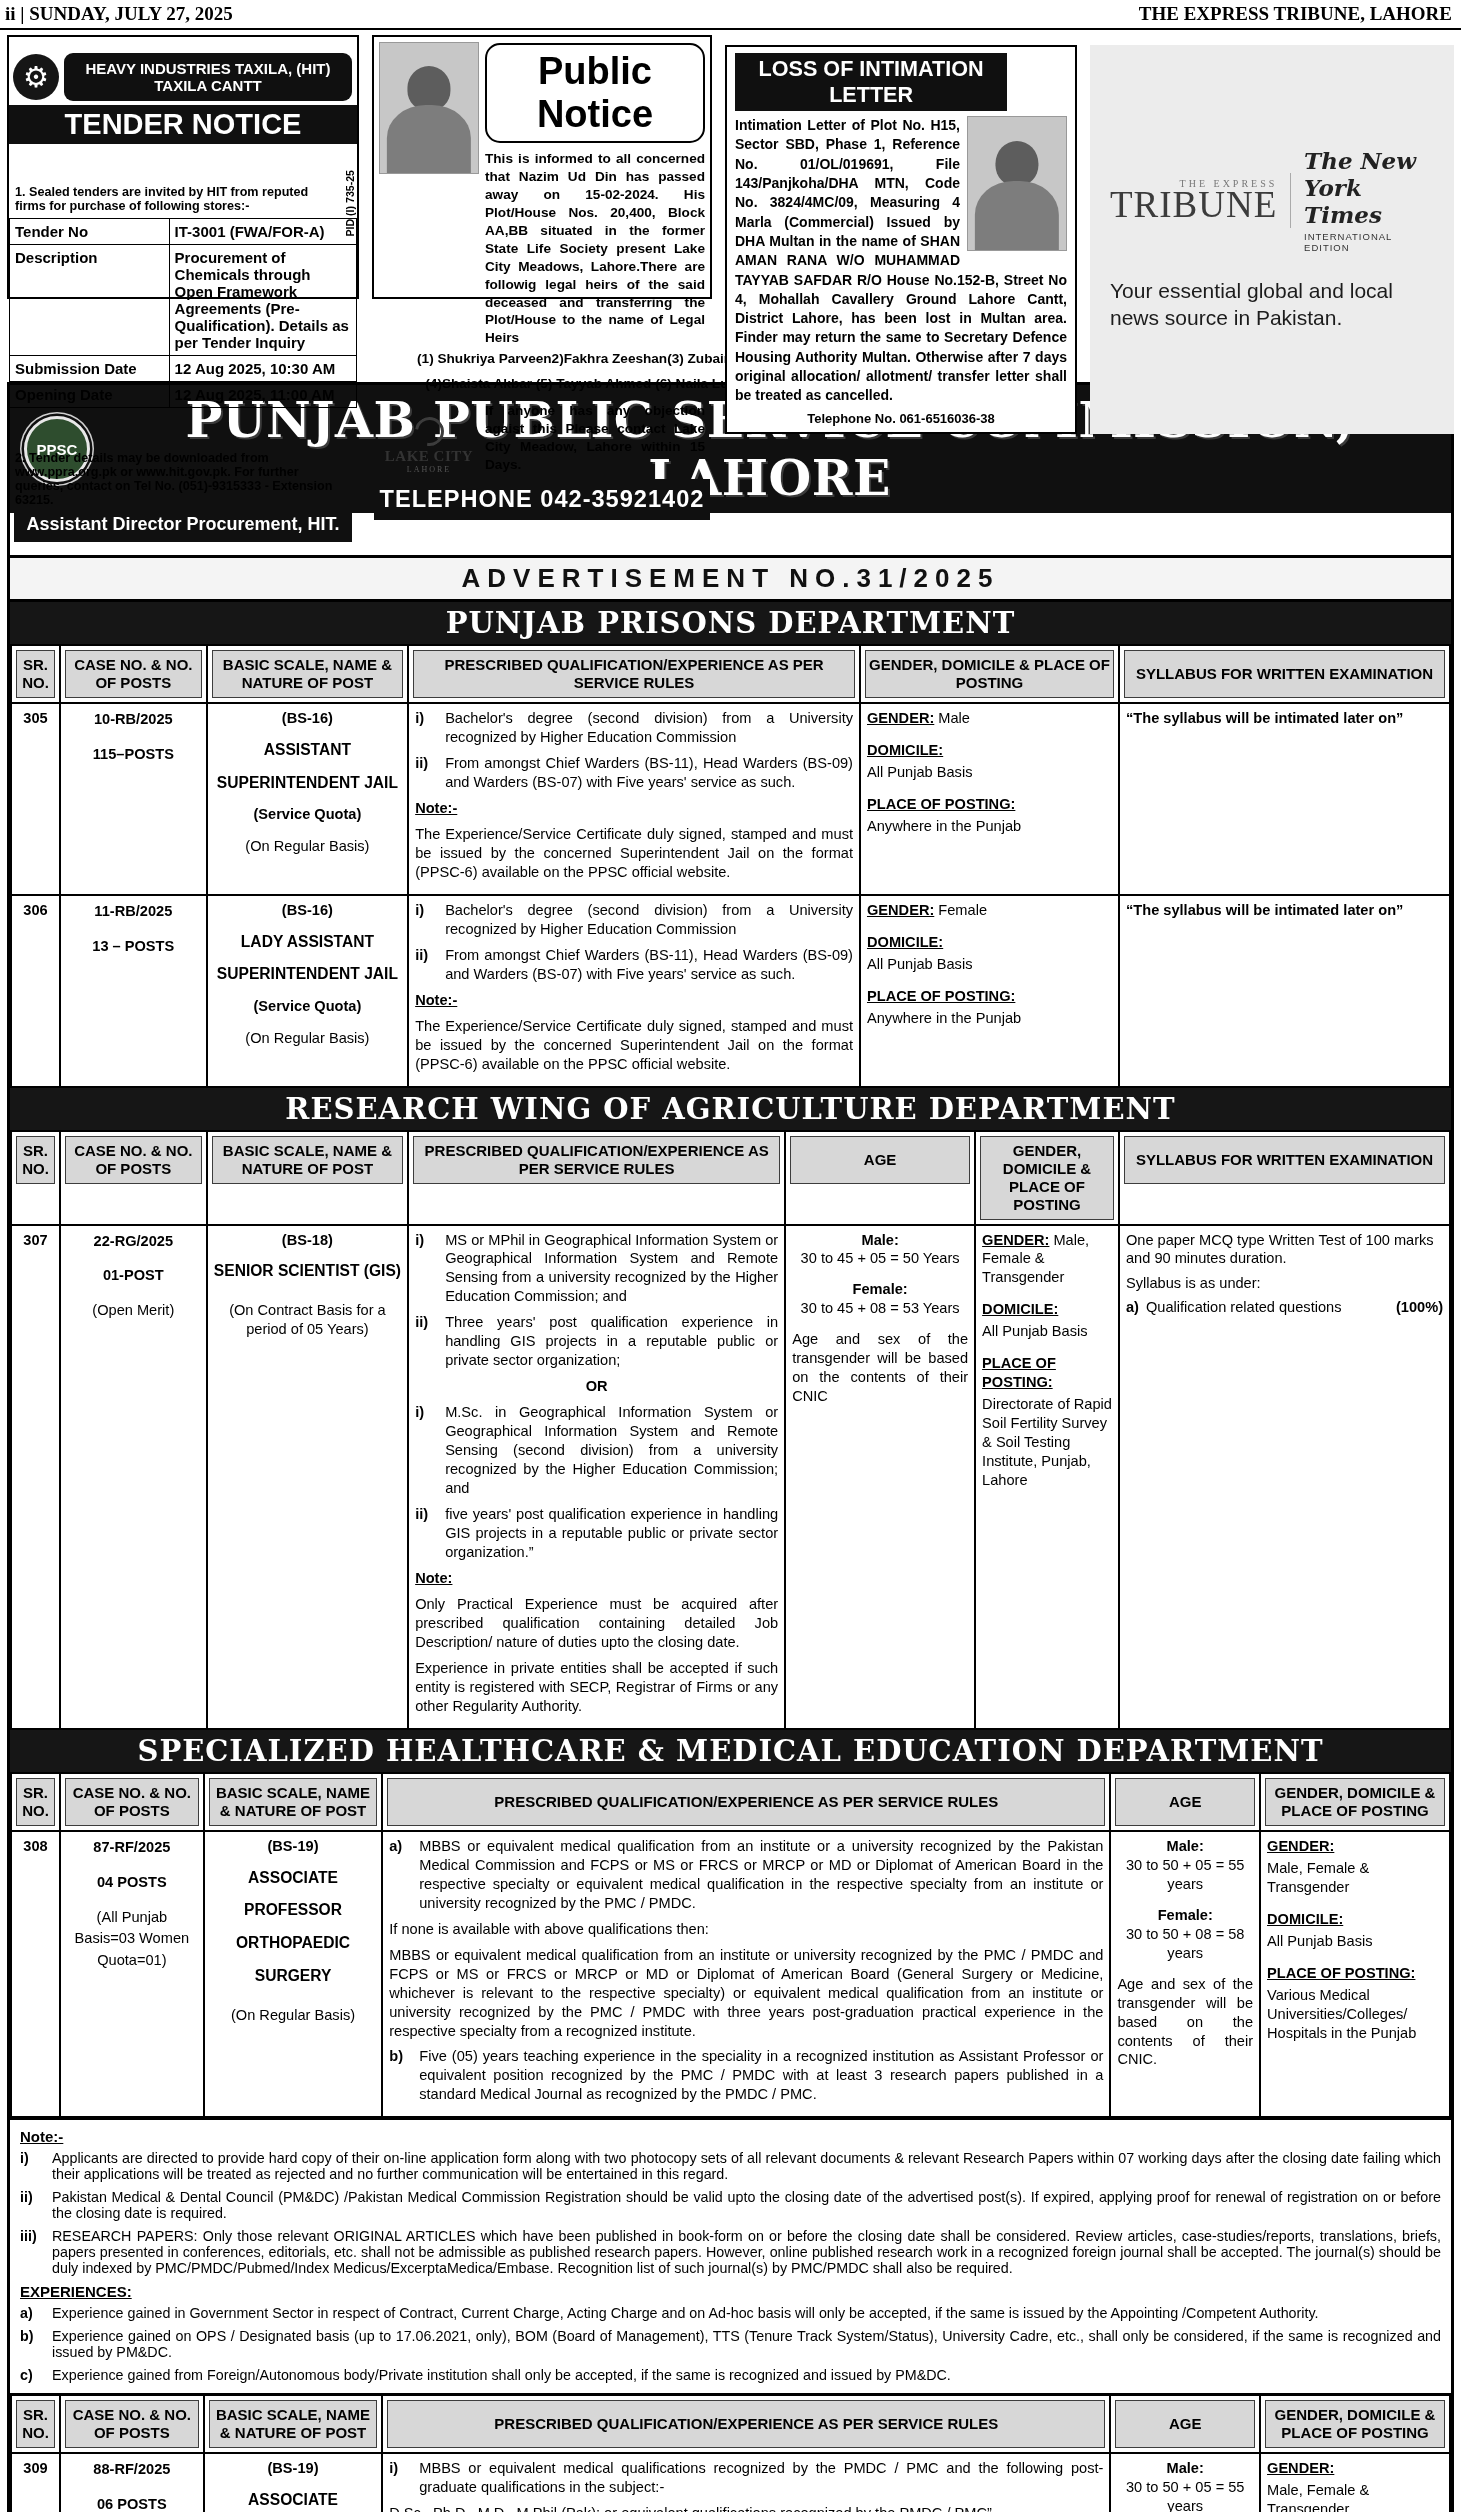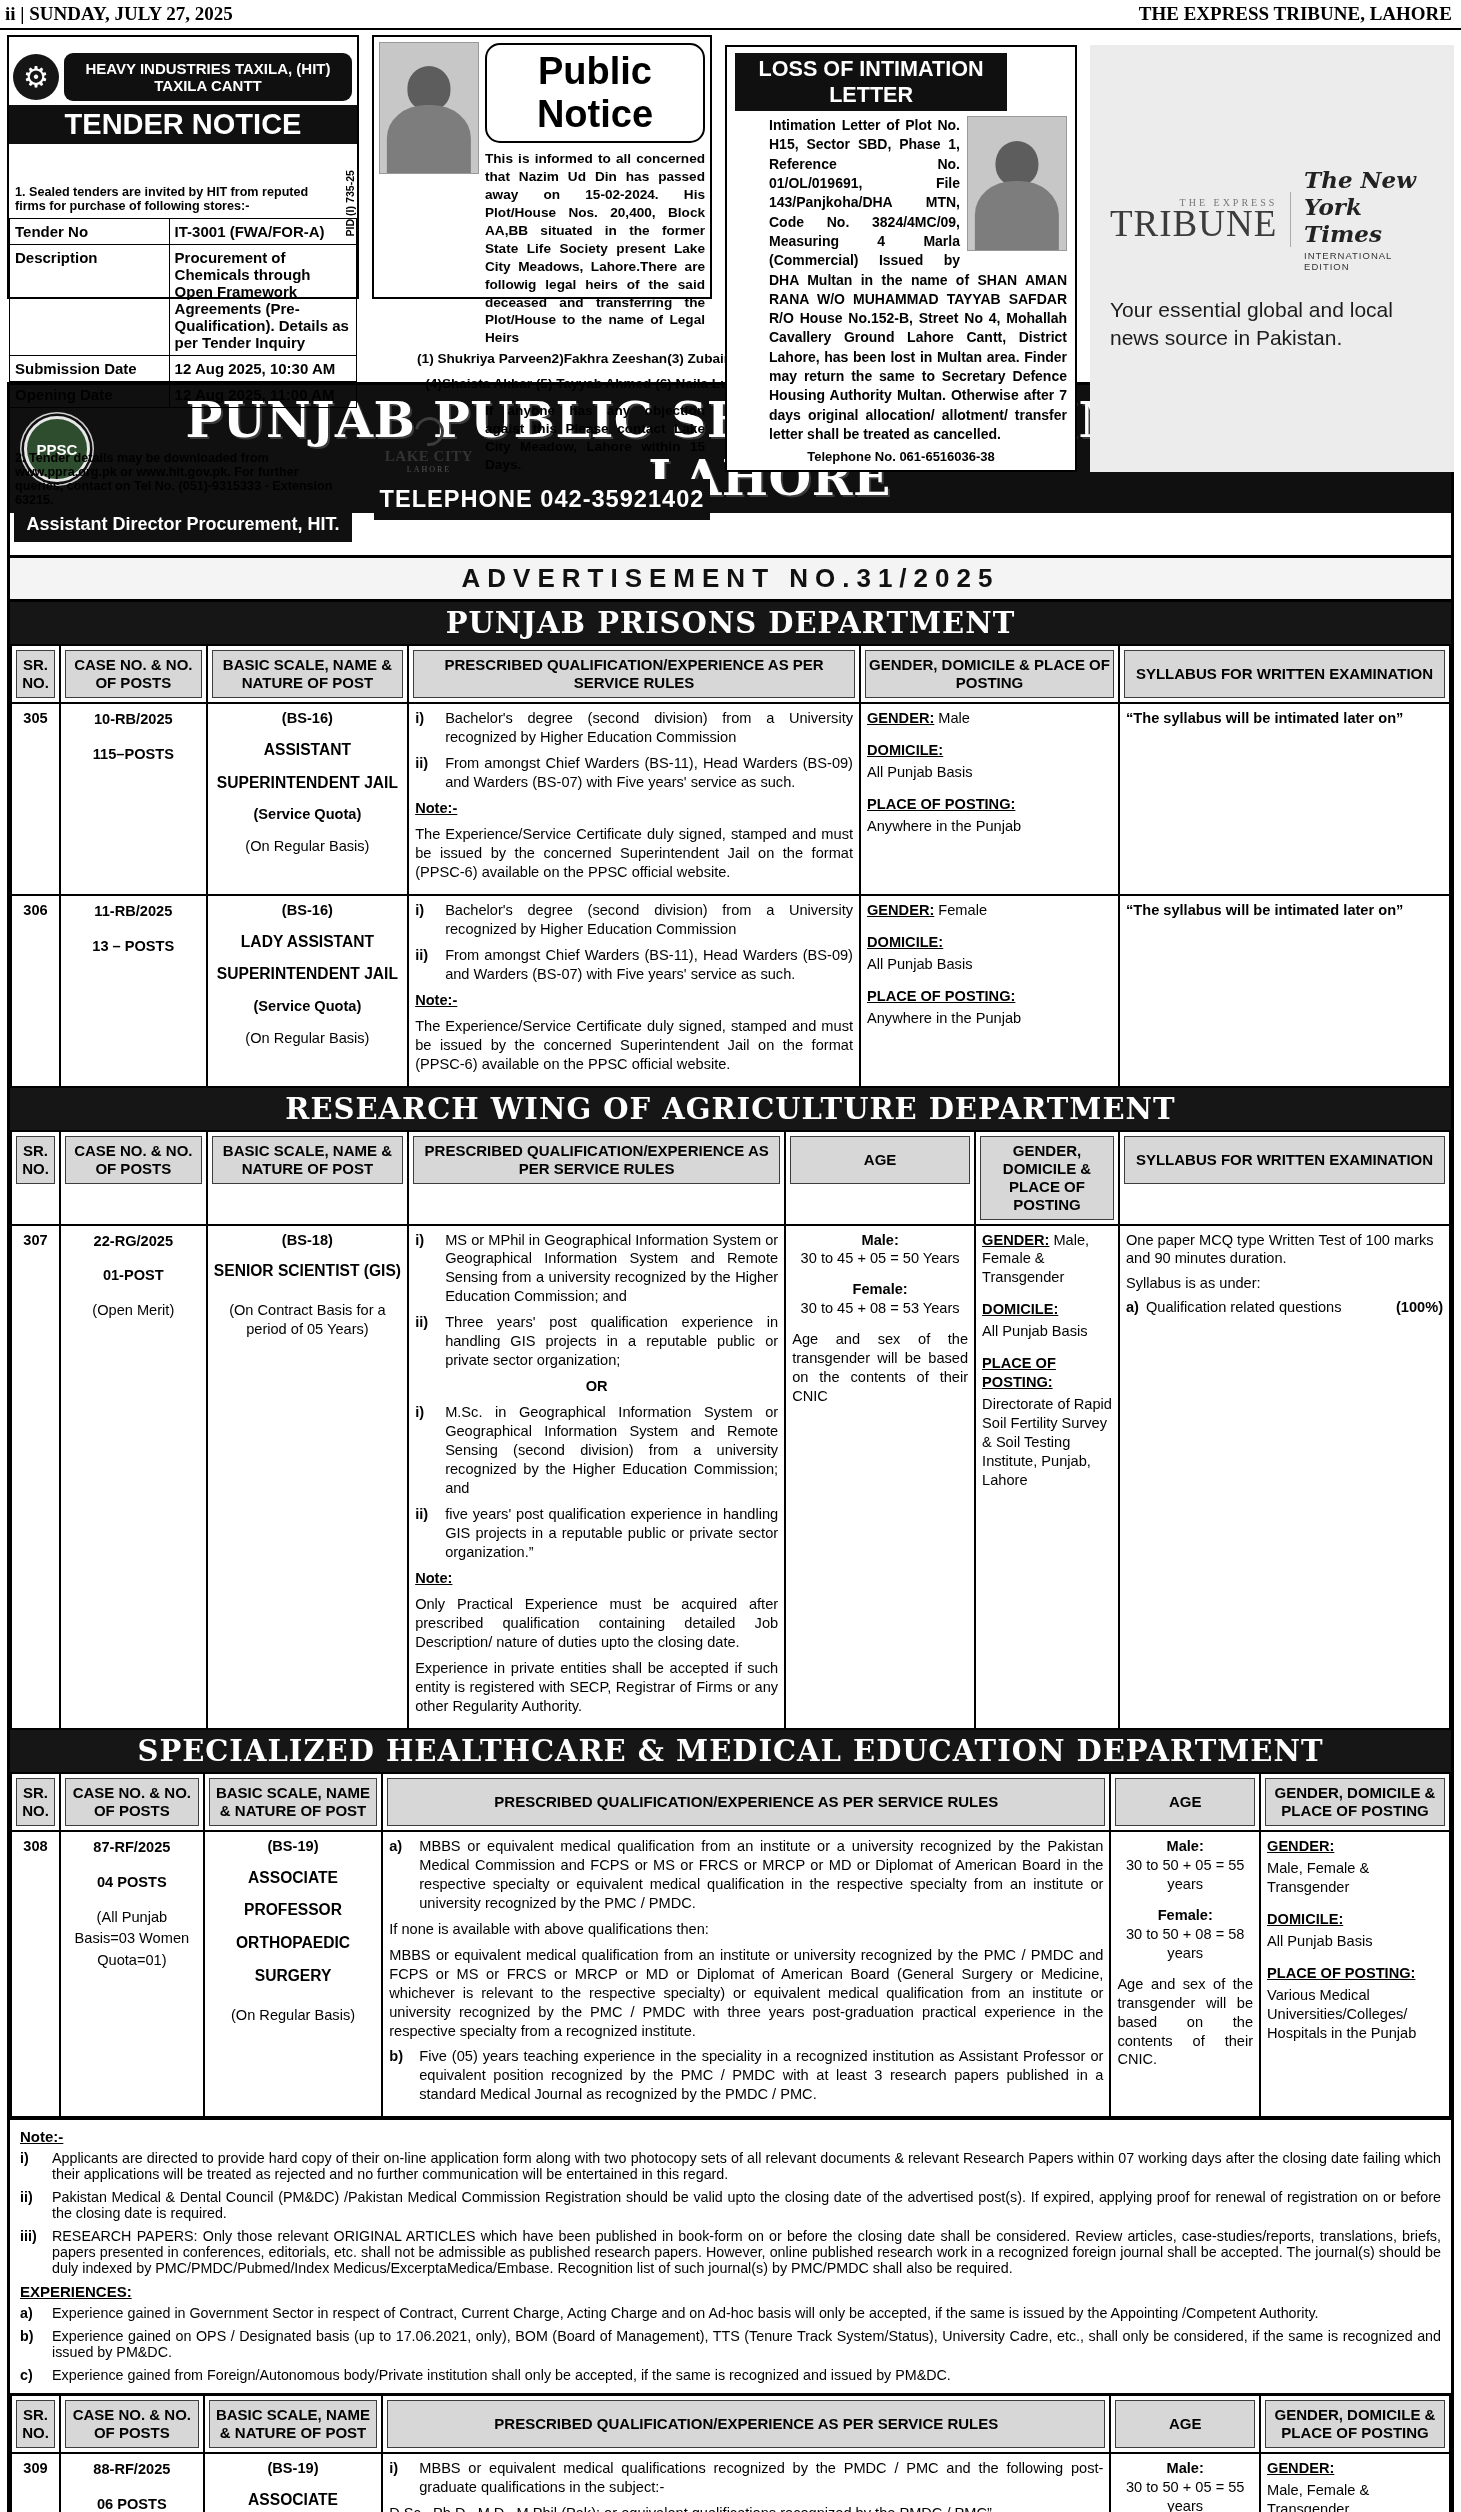--- a/index.html
+++ b/index.html
@@ -60,21 +60,21 @@
   .pn-phone { background:#101010; color:#fff; text-align:center; font-weight:bold;
               font-size:23.6px; letter-spacing:1px; padding:7px 0; }
 
   
   .right-pair { flex:1; display:flex; flex-direction:column; }
   .gray-bar { height:23px; background:#8f8f8f; border-radius:12px; margin:2px 0 8px 0; }
   .pair-row { display:flex; gap:13px; flex:1; }
   .loss { width:352px; padding:6px 8px; display:flex; flex-direction:column; }
   .loss-title { background:#101010; color:#fff; font-weight:bold; font-size:21.6px;
                 padding:3px 10px; width:82%; margin-bottom:5px; text-align:center; }
-  .loss-body { font-size:14px; font-weight:bold; text-align:justify; line-height:1.38;margin-left:34px; }
+  .loss-body { font-size:14px; font-weight:bold; text-align:justify; line-height:1.38; }
   .loss-photo { float:right; width:100px; height:135px; margin:0 0 4px 7px; }
   .loss-phone { text-align:center; font-weight:bold; font-size:13px; margin-top:5px; }
 
   
   .tribune { flex:1; background:#ececec; border:none; display:flex; flex-direction:column;
              justify-content:center; padding:15px 20px; }
   .trib-brands { display:flex; align-items:center; gap:13px; }
   .trib-logo { font-family:"Liberation Serif", serif; color:#3c3c3c; line-height:0.9; }
   .trib-top { font-size:10px; letter-spacing:3px; text-align:right; color:#777; }
   .trib-name { font-size:37px; letter-spacing:1px; }

